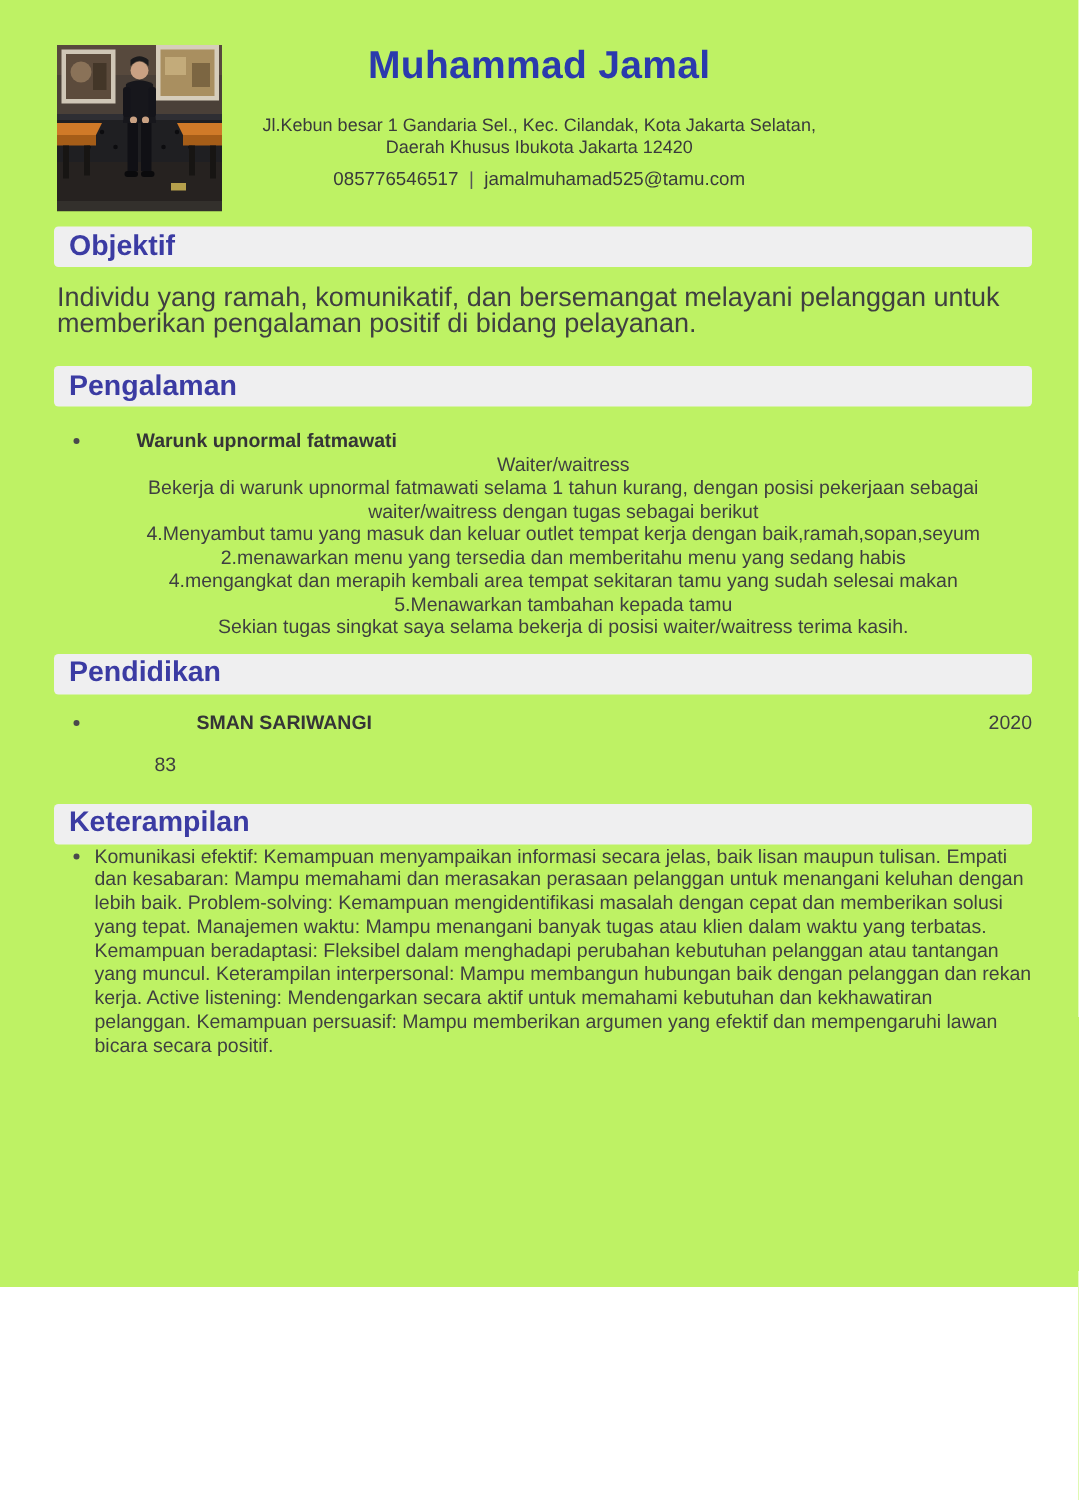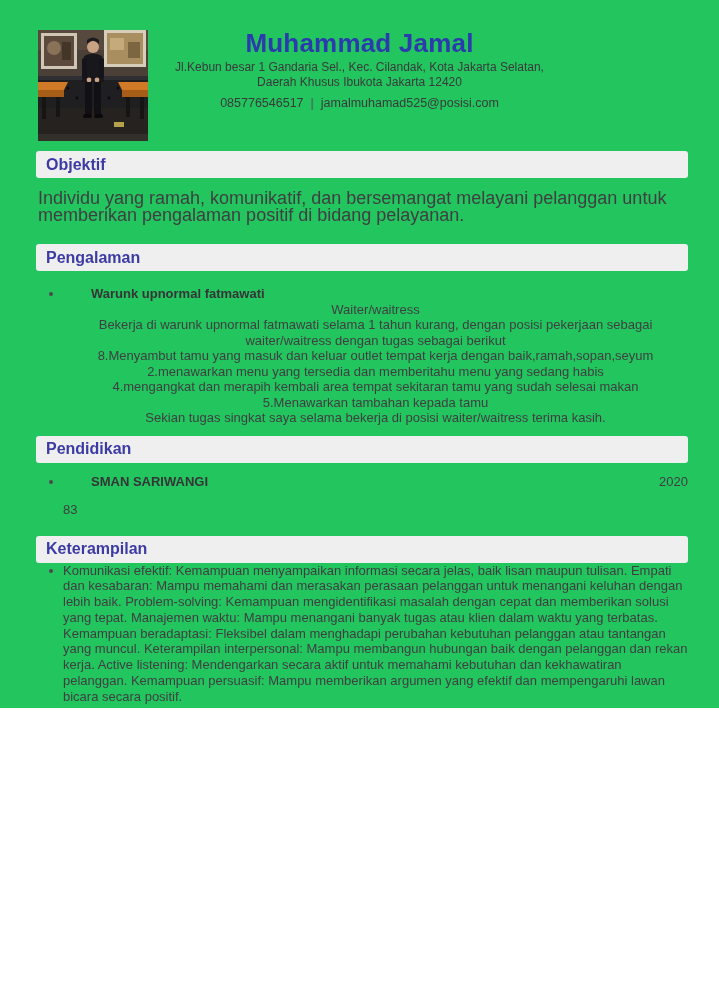--- a/index.html
+++ b/index.html
@@ -1,62 +1,62 @@
 <!DOCTYPE html>
 <html style="--accent-name: #2b3aad; --accent-section: #3b3ba3; --bar-bg: #efeff0;"><head>
 <meta charset="utf-8">
 <style>
   html,body { margin:0; padding:0; background:#fff; }
   .page {
     position:relative;
-    width:719px; height:708px;
+    width:719px; height:858px;
     margin:0 auto;
-    background:#22c55e;
+    background:#bef264;
     font-family:"Liberation Sans","DejaVu Sans",sans-serif;
     color:#3f3f41;
     overflow:hidden;
   }
   
   .photo {
     position:absolute; left:38px; top:30px;
     width:110px; height:111px; overflow:hidden;
   }
   .photo svg { display:block; width:100%; height:100%; }
   .header-text {
     position:absolute; left:0; right:0; top:28px;
     text-align:center;
   }
   .name {
     font-size:26px; font-weight:bold; line-height:30px;
     color:var(--accent-name,#2b3aad);
     letter-spacing:0.2px;
   }
-  .addr { font-size:12px; line-height:15px; color:#3a3a3c; margin-top:2px; }
+  .addr { font-size:12px; line-height:15px; color:#3a3a3c; margin-top:18px; }
   .contact { font-size:12.5px; line-height:15px; color:#3a3a3c; margin-top:6px; }
   .contact .sep { margin:0 7px; color:#55555a; }
   
   .content { padding:151px 31px 0 36px; }
   .section-bar {
     height:27px; border-radius:3px;
     background:var(--bar-bg,#efeff0);
     display:flex; align-items:center;
     padding:13px 10px; box-sizing:border-box;
-    font-size:16px; font-weight:bold;
+    font-size:19px; font-weight:bold;
     color:var(--accent-section,#3b3ba3);
   }
   .obj-text {
     margin:12px 0 4px 2px;
     font-size:18px; line-height:17px; color:#3f3f41;
   }
   .bar-experience { margin-top:20px; }
   .bar-education  { margin-top:10px; }
   .bar-skills     { margin-top:18px; }
   .li { display:flex; }
   .li-exp    { margin-top:15px; }
-  .li-edu    { margin-top:11px; }
+  .li-edu    { margin-top:11px;gap:40px; }
   .li-skills { }
   .li-marker { flex:none; width:27px; padding-left:13px; box-sizing:border-box; }
   .dot {
     display:block; width:4px; height:4px; border-radius:50%;
     background:#4a4a4c; margin-top:6px;
   }
   .li-body { flex:1; min-width:0; font-size:13px; line-height:15.5px; }
   .item-head { display:flex; justify-content:space-between; align-items:baseline;margin-left:28px; }
   .item-title { font-weight:bold; color:#353537; }
   .item-date  { color:#3f3f41; white-space:nowrap; }
@@ -135,21 +135,21 @@
         <rect x="56" y="84" width="9" height="4" rx="2" fill="#0a0a0c"></rect>
       </g>
     </svg>
   </div>
 
   <div class="header-text">
     <div class="name">Muhammad Jamal</div>
     <div class="addr">Jl.Kebun besar 1 Gandaria Sel., Kec. Cilandak, Kota Jakarta Selatan,</div>
     <div class="addr" style="margin-top:0;">Daerah Khusus Ibukota Jakarta 12420</div>
     <div class="contact">
-      <span>085776546517</span><span class="sep">|</span><span>jamalmuhamad525@posisi.com</span>
+      <span>085776546517</span><span class="sep">|</span><span>jamalmuhamad525@tamu.com</span>
     </div>
   </div>
 
   <div class="content">
 
     <div class="section-bar">
       <span>Objektif</span>
     </div>
     <div class="obj-text">Individu yang ramah, komunikatif, dan bersemangat melayani pelanggan untuk memberikan pengalaman positif di bidang pelayanan.</div>
 
@@ -159,21 +159,21 @@
     <div class="li li-exp">
       <div class="li-marker">
           <span class="dot"></span>
         </div>
       <div class="li-body">
         <div class="item-head">
           <span class="item-title">Warunk upnormal fatmawati</span>
         </div>
         <div class="exp-line">Waiter/waitress</div>
         <div class="exp-line">Bekerja di warunk upnormal fatmawati selama 1 tahun kurang, dengan posisi pekerjaan sebagai waiter/waitress  dengan tugas sebagai berikut</div>
-        <div class="exp-line">8.Menyambut tamu yang masuk dan keluar outlet tempat kerja dengan baik,ramah,sopan,seyum</div>
+        <div class="exp-line">4.Menyambut tamu yang masuk dan keluar outlet tempat kerja dengan baik,ramah,sopan,seyum</div>
         <div class="exp-line">2.menawarkan menu yang tersedia dan memberitahu menu yang sedang habis</div>
         <div class="exp-line">4.mengangkat dan merapih kembali area tempat sekitaran tamu yang sudah selesai makan</div>
         <div class="exp-line">5.Menawarkan tambahan kepada tamu</div>
         <div class="exp-line">Sekian tugas singkat saya selama bekerja di posisi waiter/waitress  terima kasih.</div>
       </div>
     </div>
 
     <div class="section-bar bar-education">
       <span>Pendidikan</span>
     </div>

